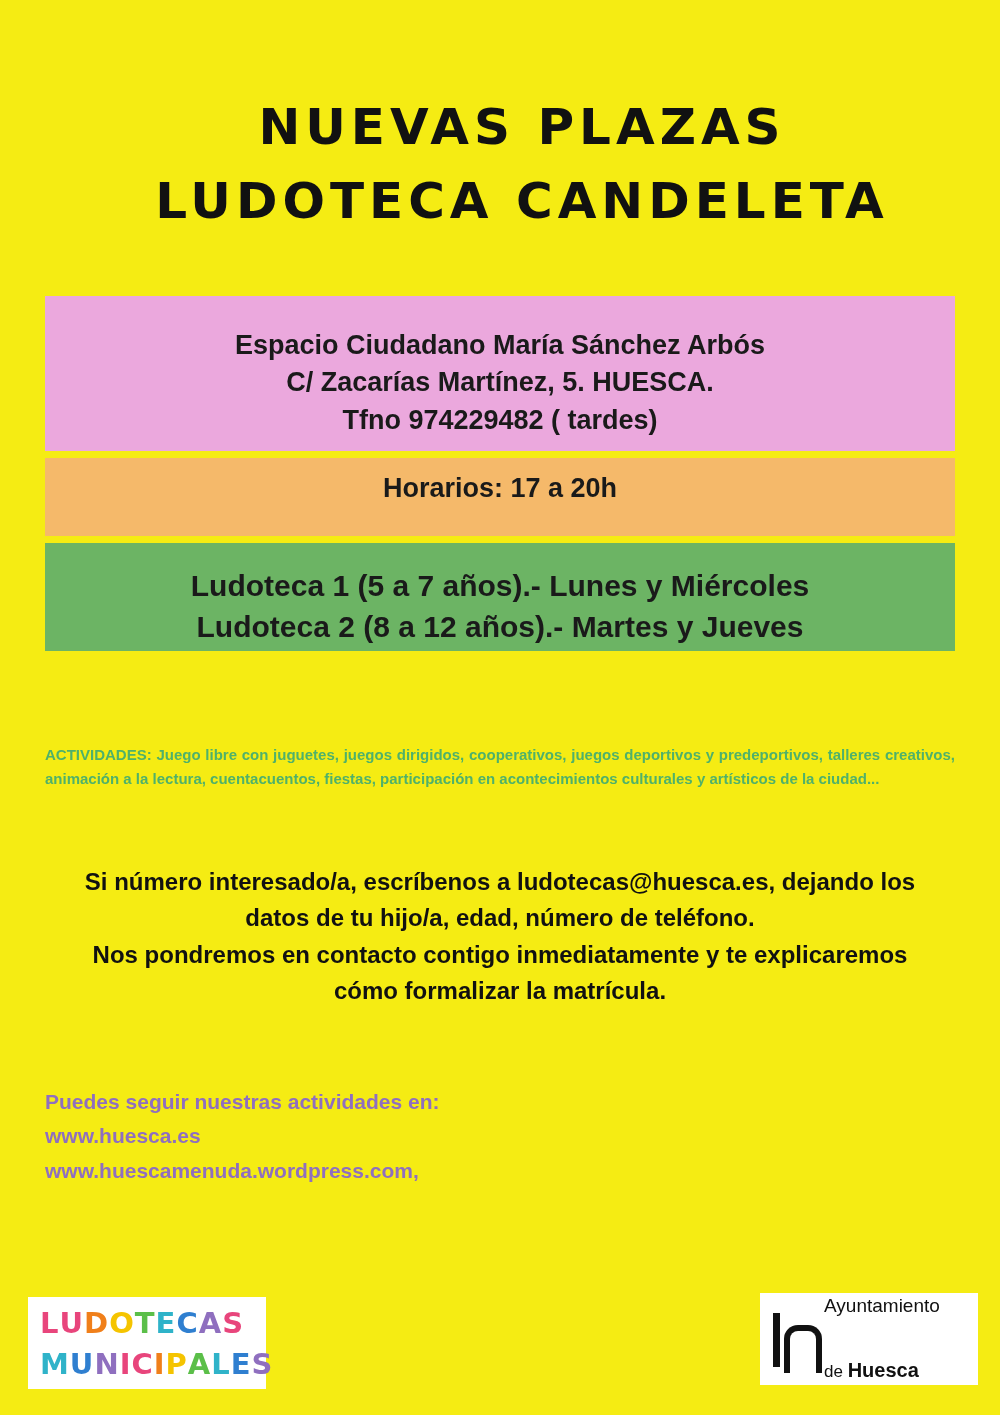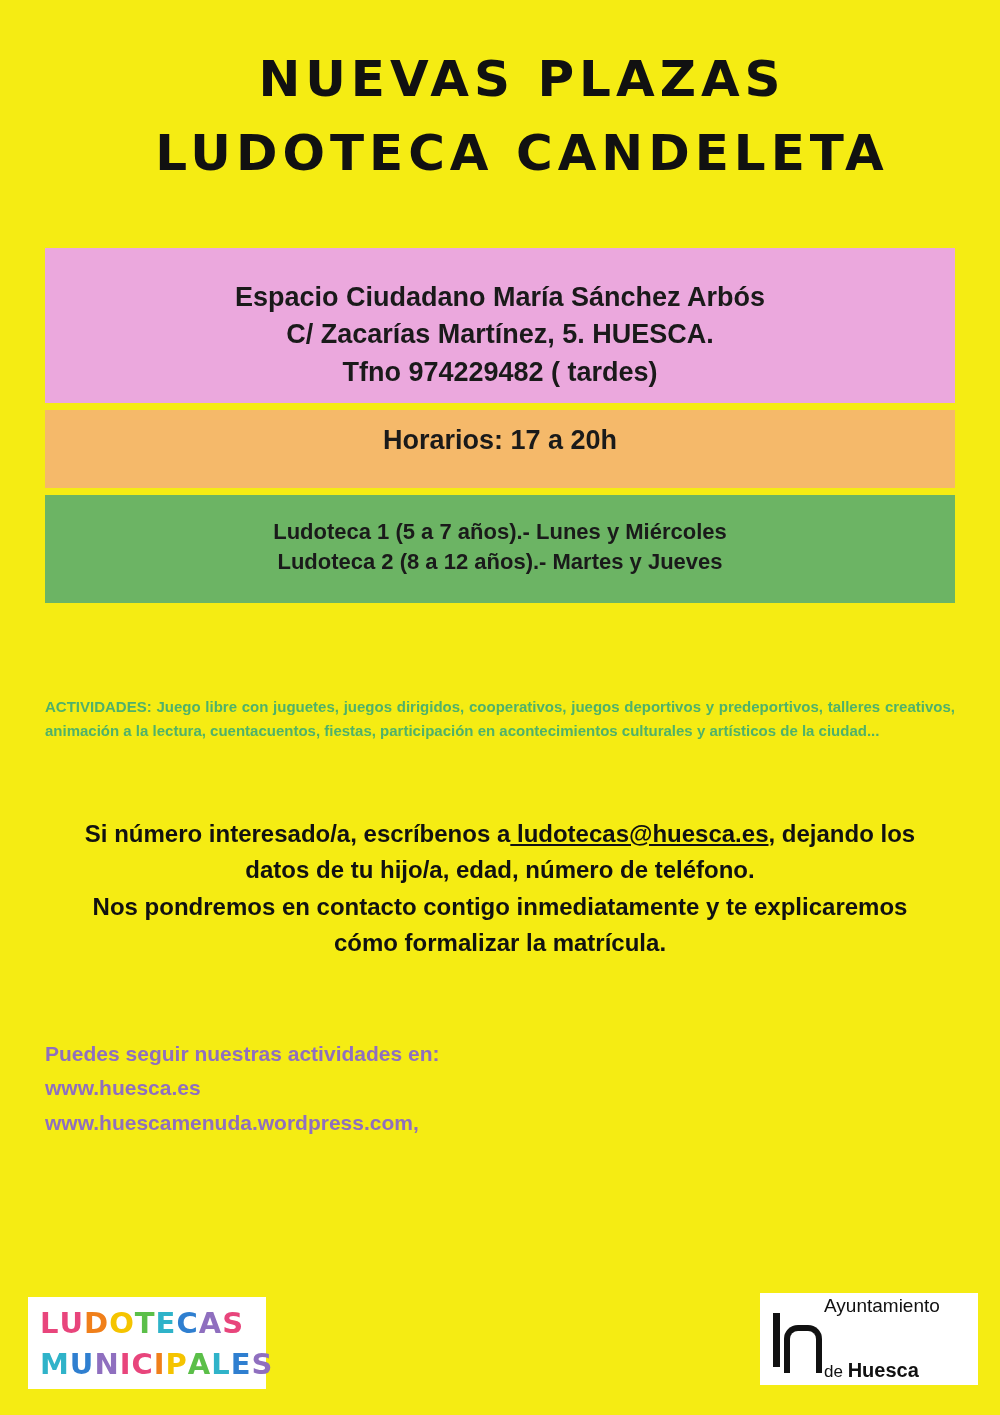--- a/index.html
+++ b/index.html
@@ -17,21 +17,21 @@
 
   .poster {
     position: relative;
     width: 1000px;
     height: 1415px;
     box-sizing: border-box;
   }
 
   
   .title-block {
-    padding-top: 42px;
+    padding-top: 90px;
     text-align: center;
     margin-left: 44px;
   }
   .title-line {
     font-family: "DejaVu Sans", sans-serif;
     font-weight: bold;
     font-size: 50px;
     letter-spacing: 5px;
     color: #111111;
     line-height: 1.48;
@@ -71,21 +71,21 @@
   .band-hours p {
     font-size: 27px;
   }
   .band-groups {
     background: #6cb464;
     height: 108px;
     margin-top: 7px;
     padding-top: 22px;
   }
   .band-groups p {
-    font-size: 22px;
+    font-size: 30px;
   }
 
   
   .activities {
     margin: 92px 45px 0 45px;
     font-size: 15px;
     font-weight: bold;
     color: #4fb16a;
     text-align: justify;
     line-height: 1.62;
@@ -97,21 +97,20 @@
   
   .contact {
     margin: 72px 58px 0 58px;
     text-align: center;
     font-size: 24px;
     font-weight: bold;
     color: #111111;
     line-height: 1.52;
   }
   .contact .mail {
-    text-decoration: underline;
   }
 
   
   .follow {
     margin: 76px 45px 0 45px;
     text-align: left;
     font-size: 21px;
     font-weight: bold;
     color: #8f6fbf;
     line-height: 1.62;

